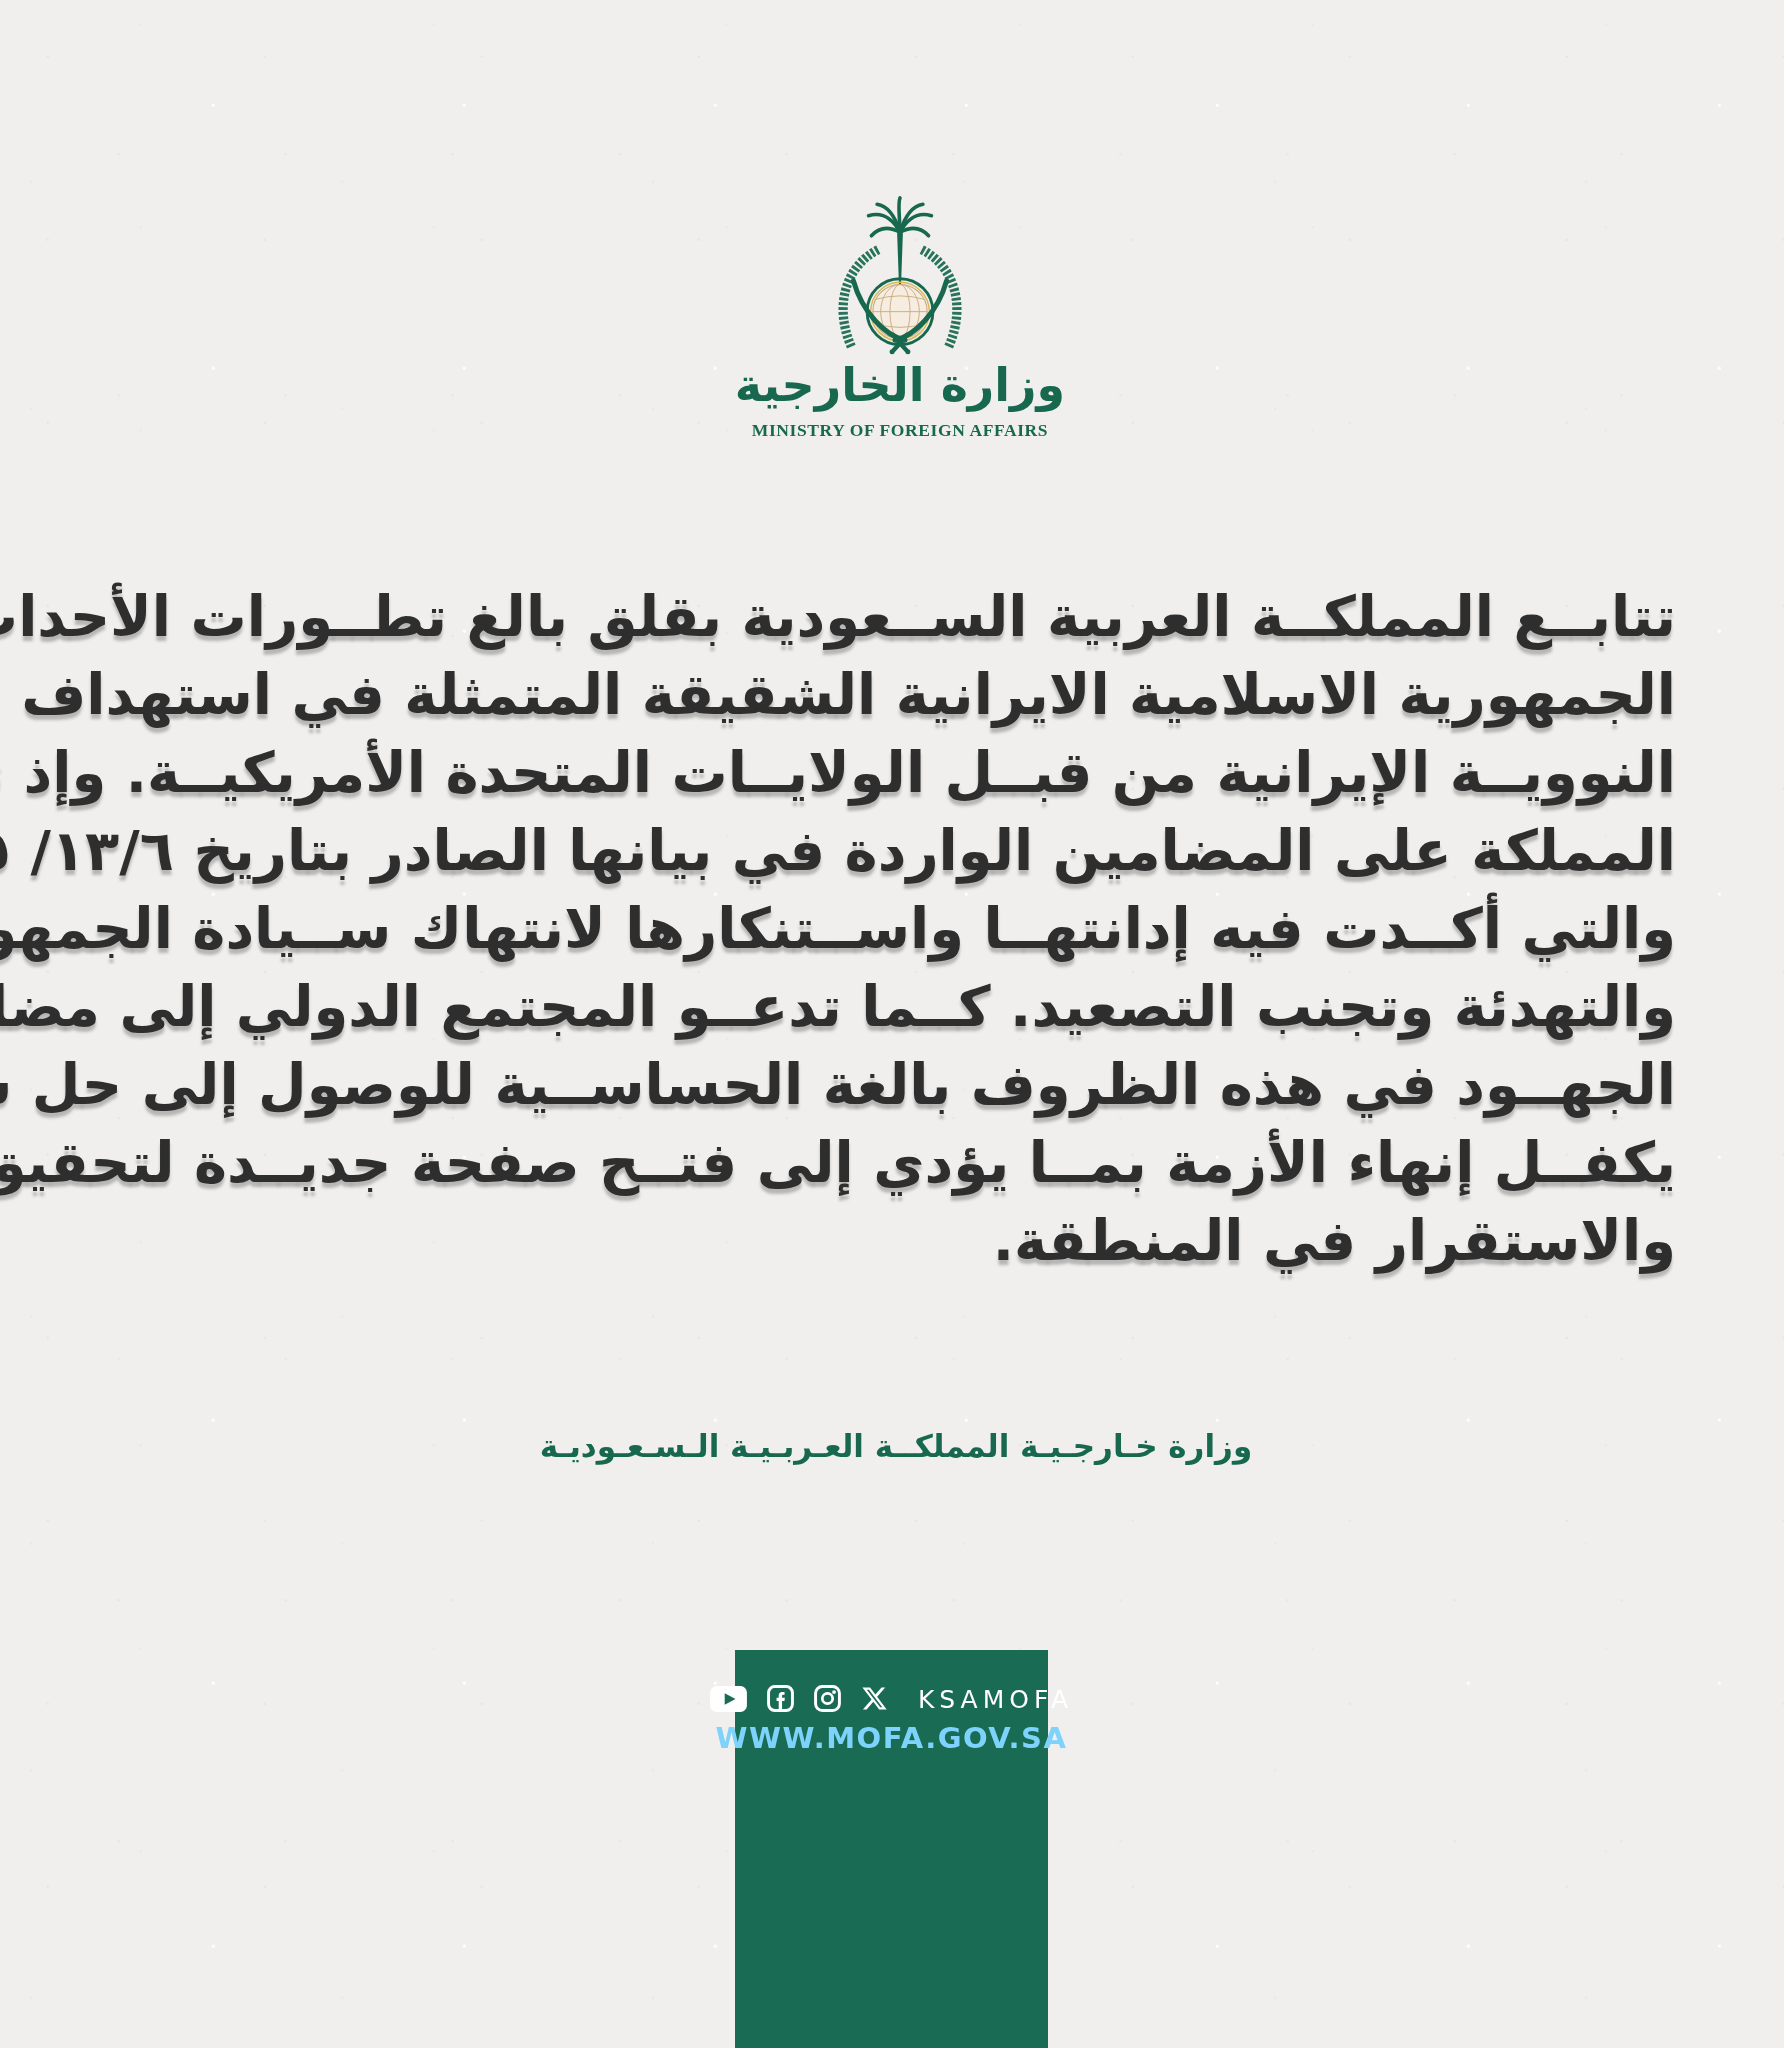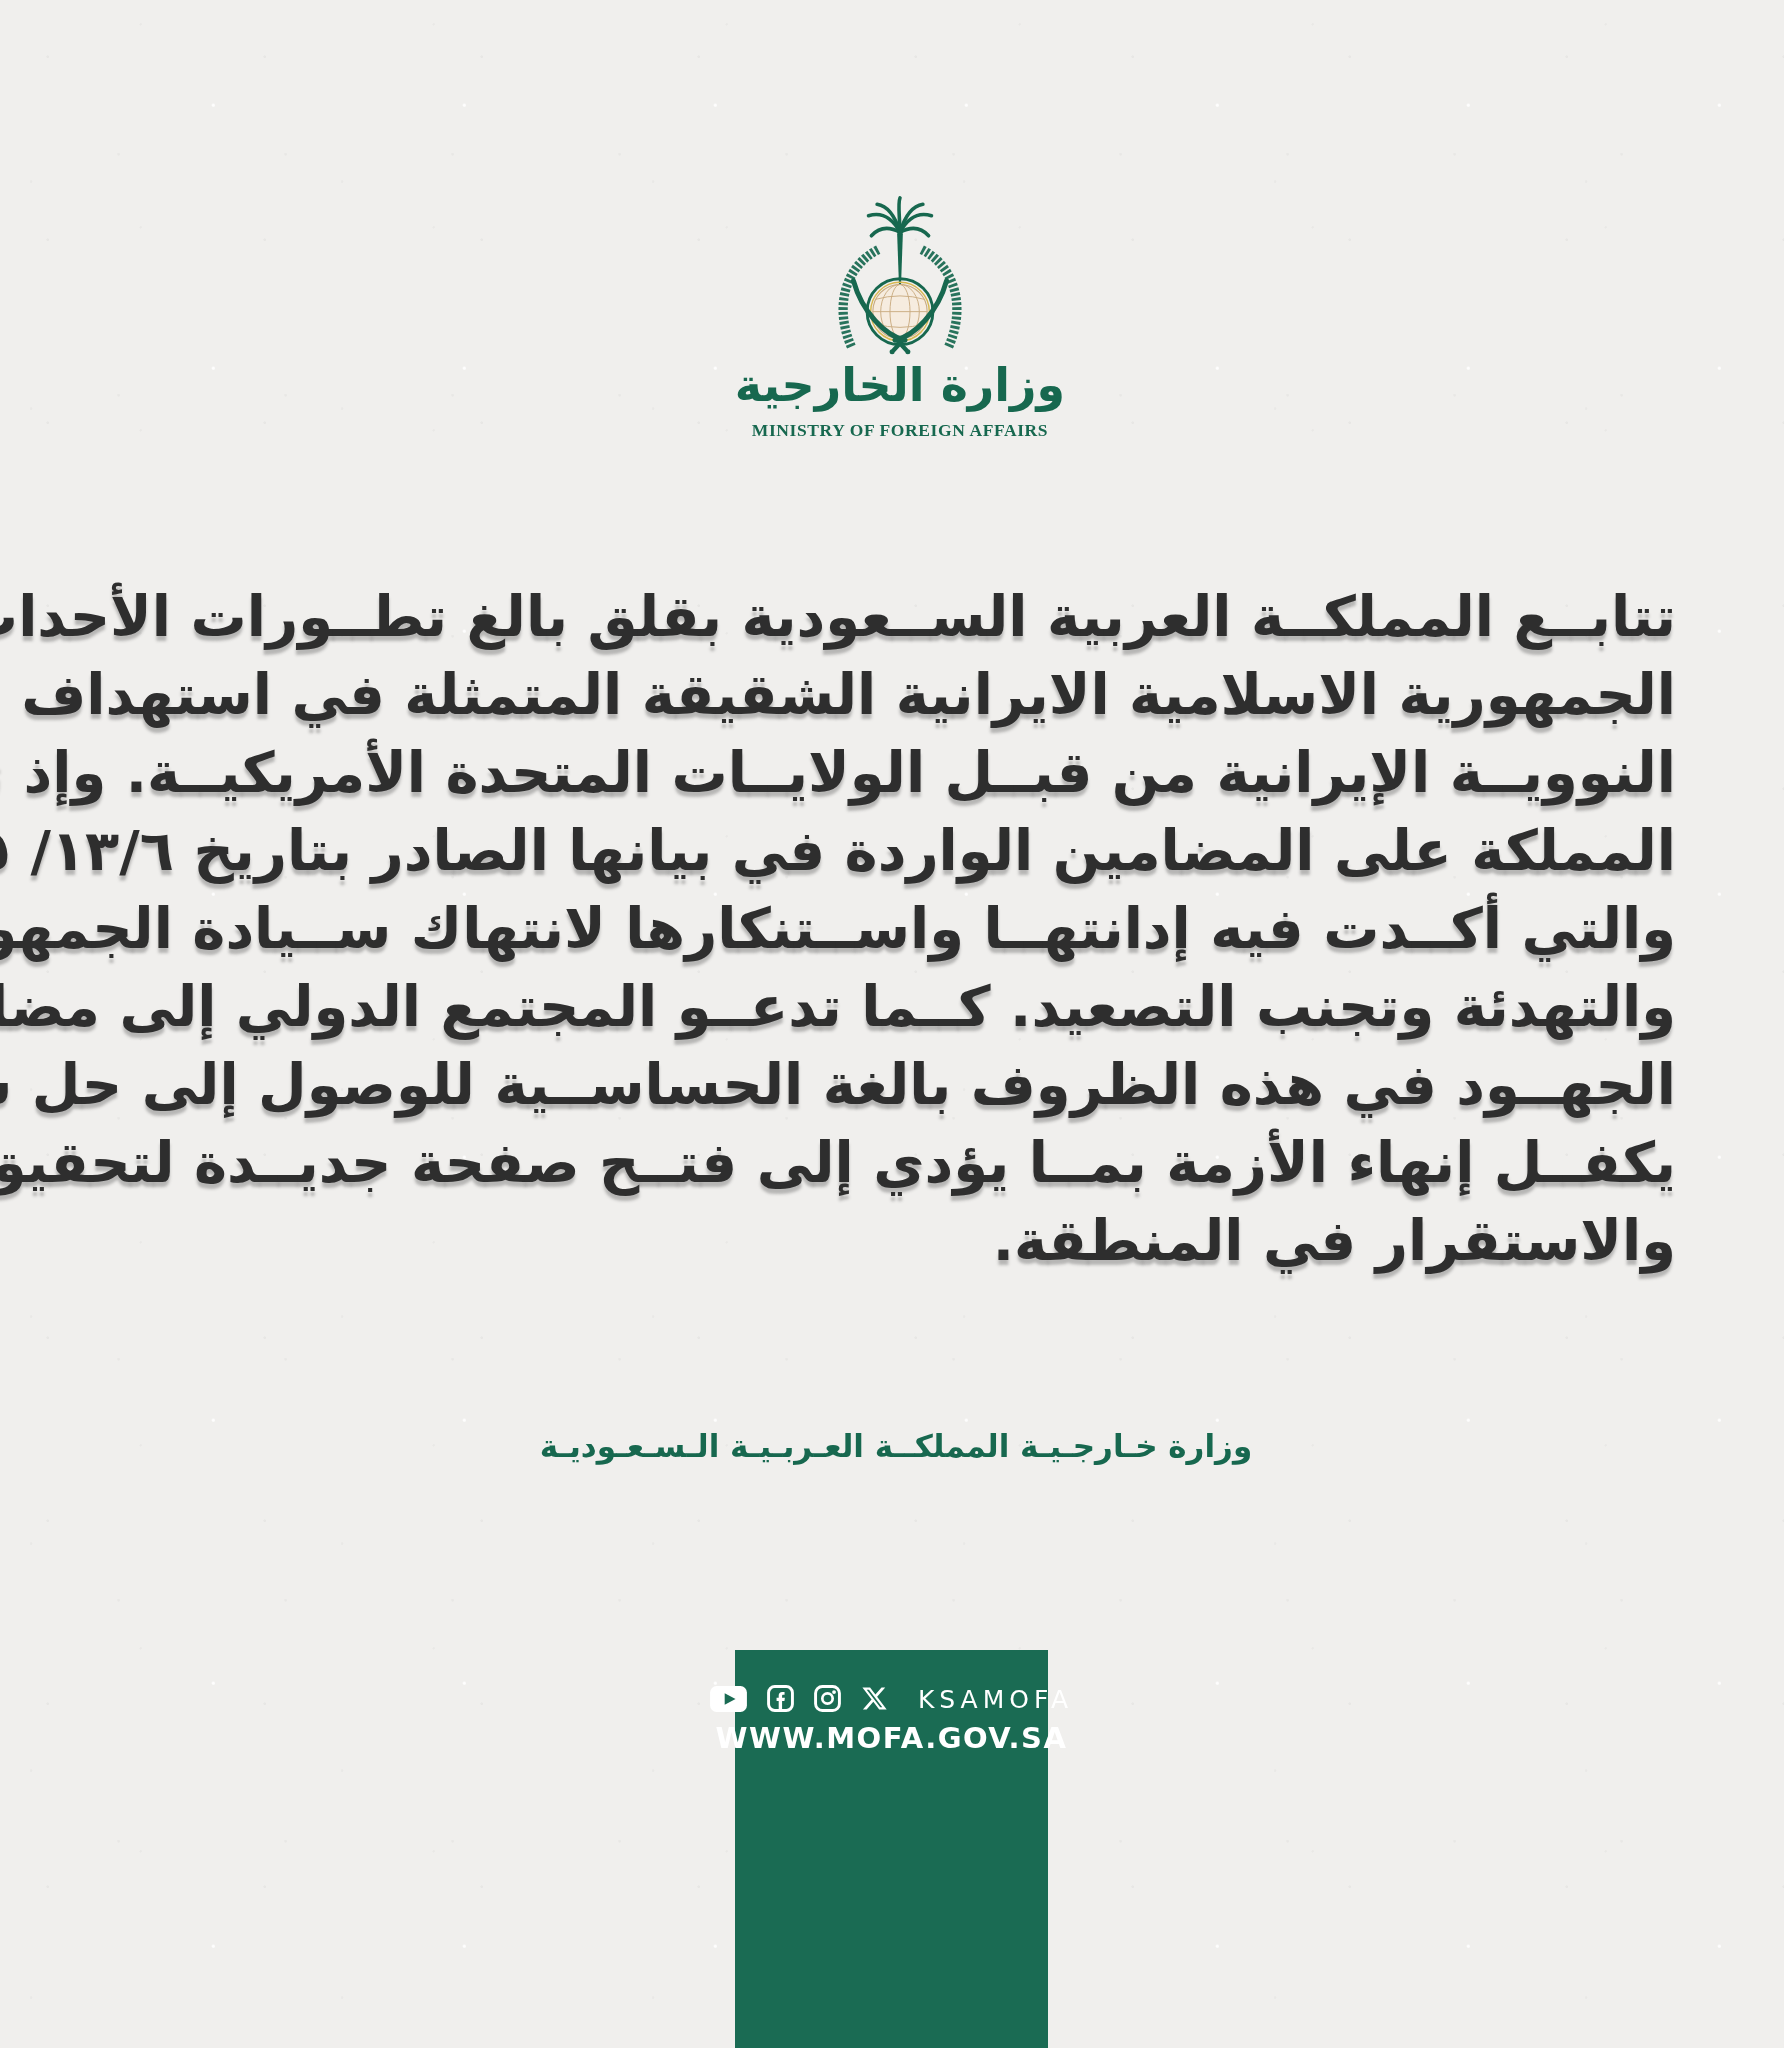--- a/index.html
+++ b/index.html
@@ -88,21 +88,21 @@
   .social-row{
     display:flex;align-items:center;gap:20px;
   }
   .social-row svg{display:block;}
   .social-handle{
     color:#fff;font-size:25px;letter-spacing:5px;
     margin-left:10px;margin-top:2px;
     font-weight:normal;
   }
   .website{
-    color:#ffffff;font-size:29px;font-weight:bold;
+    color:#7dd3fc;font-size:29px;font-weight:bold;
     letter-spacing:1.5px;margin-top:7px;
   }
 </style>
 </head>
 <body>
 
 <div class="page">
 
   <div class="logo-block">
     <svg class="emblem" width="172" height="161" viewBox="0 0 240 225" fill="none">

